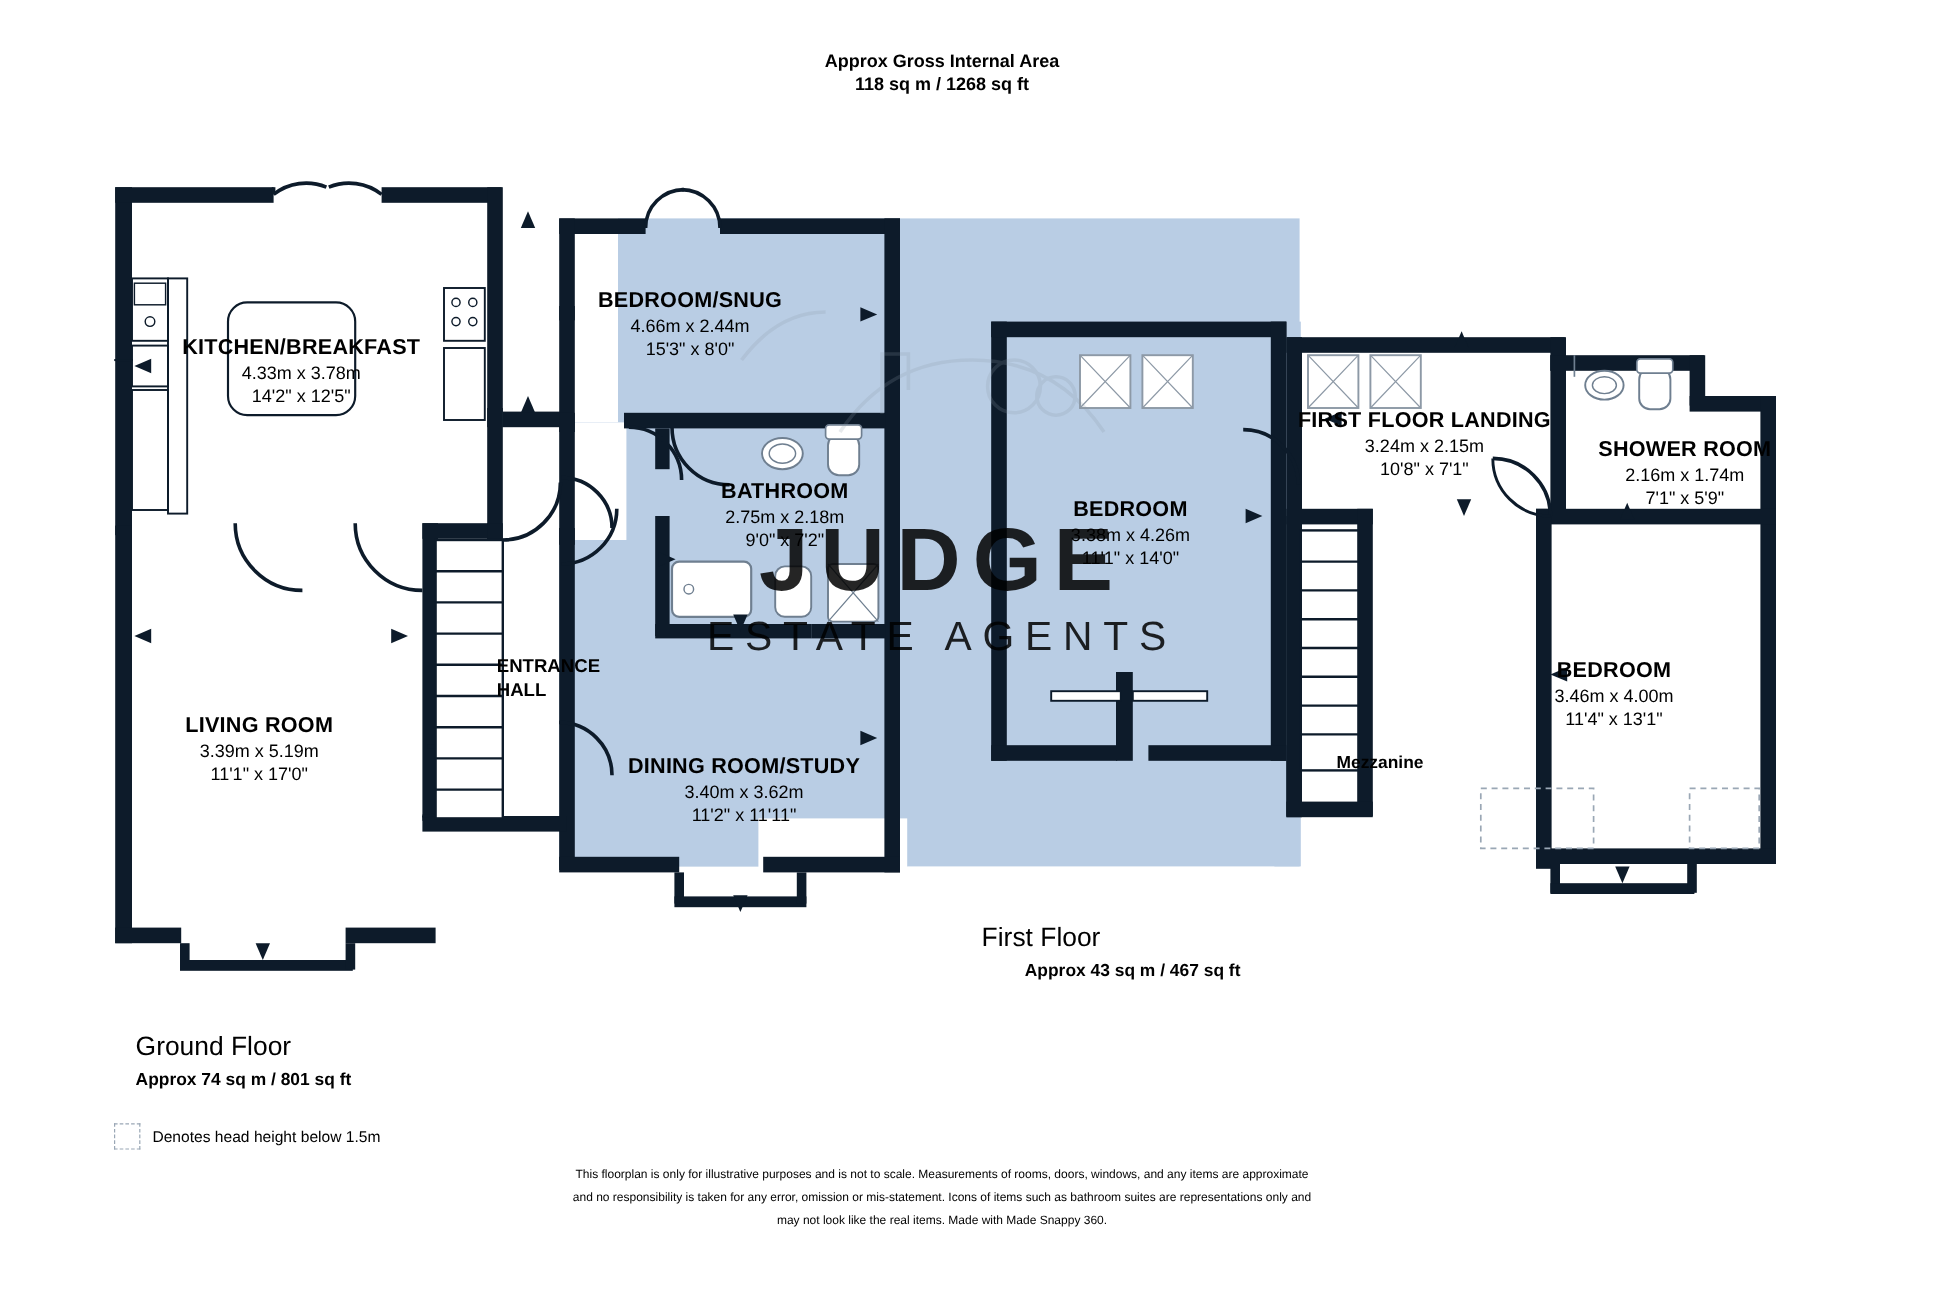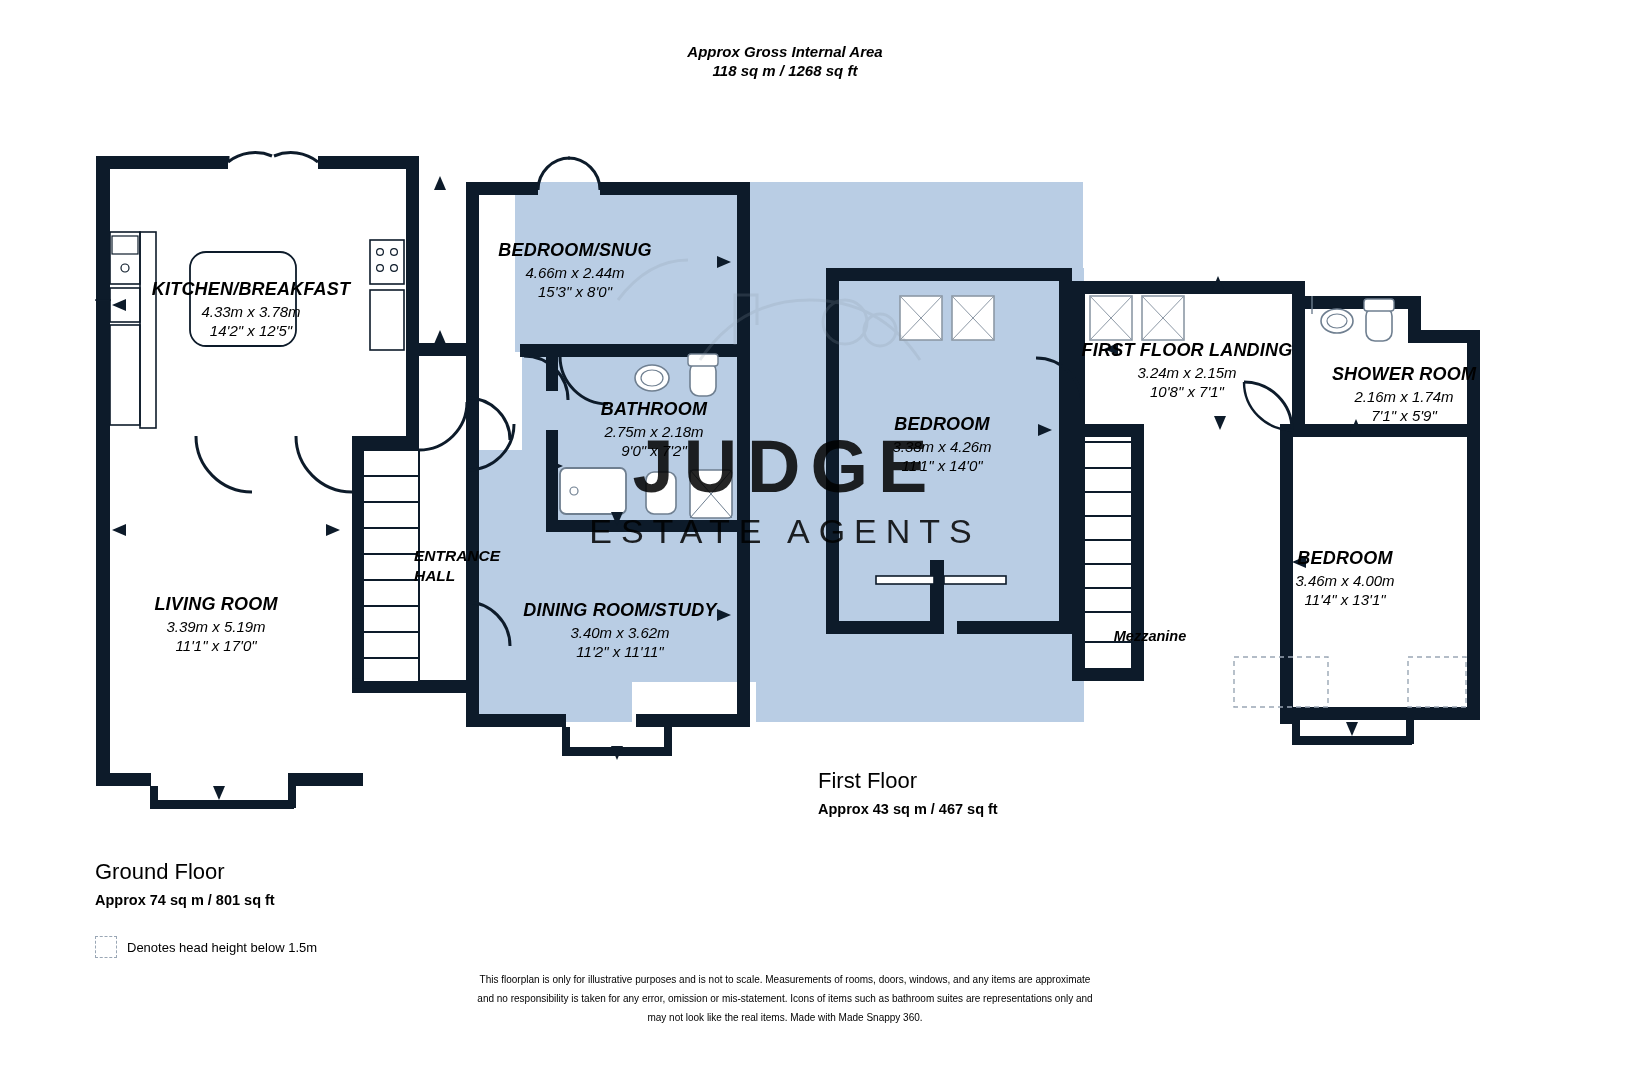--- a/index.html
+++ b/index.html
@@ -4,21 +4,21 @@
 <style>
   html,body{margin:0;padding:0;background:#ffffff;}
   body{width:1630px;height:1080px;position:relative;overflow:hidden;
        font-family:"Liberation Sans","DejaVu Sans",sans-serif;color:#000;}
   .stage{position:absolute;left:0;top:0;width:1630px;height:1080px;}
   svg.plan{position:absolute;left:0;top:0;width:1630px;height:1080px;}
   .txt{position:absolute;white-space:nowrap;}
   .hdr{font-size:15px;font-weight:bold;text-align:center;line-height:19px;}
   .rname{font-size:18px;font-weight:bold;letter-spacing:.2px;}
   .rdim{font-size:15px;}
-  .ctr{transform:translateX(-50%);text-align:center;font-style:italic;}
+  .ctr{transform:translateX(-50%);text-align:center;}
   .floorname{font-size:22px;font-weight:400;}
   .floorarea{font-size:14.5px;font-weight:bold;}
   .legend{font-size:13px;}
   .disc{font-size:10px;text-align:center;line-height:19px;width:830px;}
   .mezz{font-size:14.5px;font-weight:bold;}
   .ehall{font-size:15.5px;font-weight:bold;line-height:20px;text-align:left;}
   .wm{position:absolute;pointer-events:none;}
 </style>
 </head>
 <body>
@@ -319,21 +319,21 @@
     <div class="rname">LIVING ROOM</div>
     <div class="rdim" style="margin-top:3px;">3.39m x 5.19m</div>
     <div class="rdim" style="margin-top:2px;">11'1" x 17'0"</div>
   </div>
 
   <div class="txt ehall ctr" style="left:457px;top:546px;">
     <div>ENTRANCE</div>
     <div>HALL</div>
   </div>
 
-  <div class="txt ctr" style="left:620px;top:600px;">
+  <div class="txt ctr" style="left:620px;top:628px;">
     <div class="rname">DINING ROOM/STUDY</div>
     <div class="rdim" style="margin-top:3px;">3.40m x 3.62m</div>
     <div class="rdim" style="margin-top:2px;">11'2" x 11'11"</div>
   </div>
 
   <div class="txt ctr" style="left:942px;top:414px;">
     <div class="rname">BEDROOM</div>
     <div class="rdim" style="margin-top:3px;">3.38m x 4.26m</div>
     <div class="rdim" style="margin-top:2px;">11'1" x 14'0"</div>
   </div>
@@ -353,24 +353,24 @@
   <div class="txt ctr" style="left:1345px;top:548px;">
     <div class="rname">BEDROOM</div>
     <div class="rdim" style="margin-top:3px;">3.46m x 4.00m</div>
     <div class="rdim" style="margin-top:2px;">11'4" x 13'1"</div>
   </div>
 
   <div class="txt mezz ctr" style="left:1150px;top:628px;">Mezzanine</div>
 
   <div class="txt" style="left:818px;top:768px;">
     <div class="floorname">First Floor</div>
-    <div class="floorarea" style="margin-top:7px;">Approx 43 sq m / 467 sq ft</div>
-  </div>
-
-  <div class="txt" style="left:95px;top:859px;">
+    <div class="floorarea" style="margin-top:7px;margin-left:36px;">Approx 43 sq m / 467 sq ft</div>
+  </div>
+
+  <div class="txt" style="left:113px;top:859px;">
     <div class="floorname">Ground Floor</div>
     <div class="floorarea" style="margin-top:7px;">Approx 74 sq m / 801 sq ft</div>
   </div>
 
   <div class="txt" style="left:95px;top:936px;display:flex;align-items:center;gap:10px;">
     <span style="display:inline-block;width:20px;height:20px;border:1.4px dashed #9aa7b5;"></span>
     <span class="legend">Denotes head height below 1.5m</span>
   </div>
 
   <div class="txt disc" style="left:785px;top:970px;transform:translateX(-50%);">

